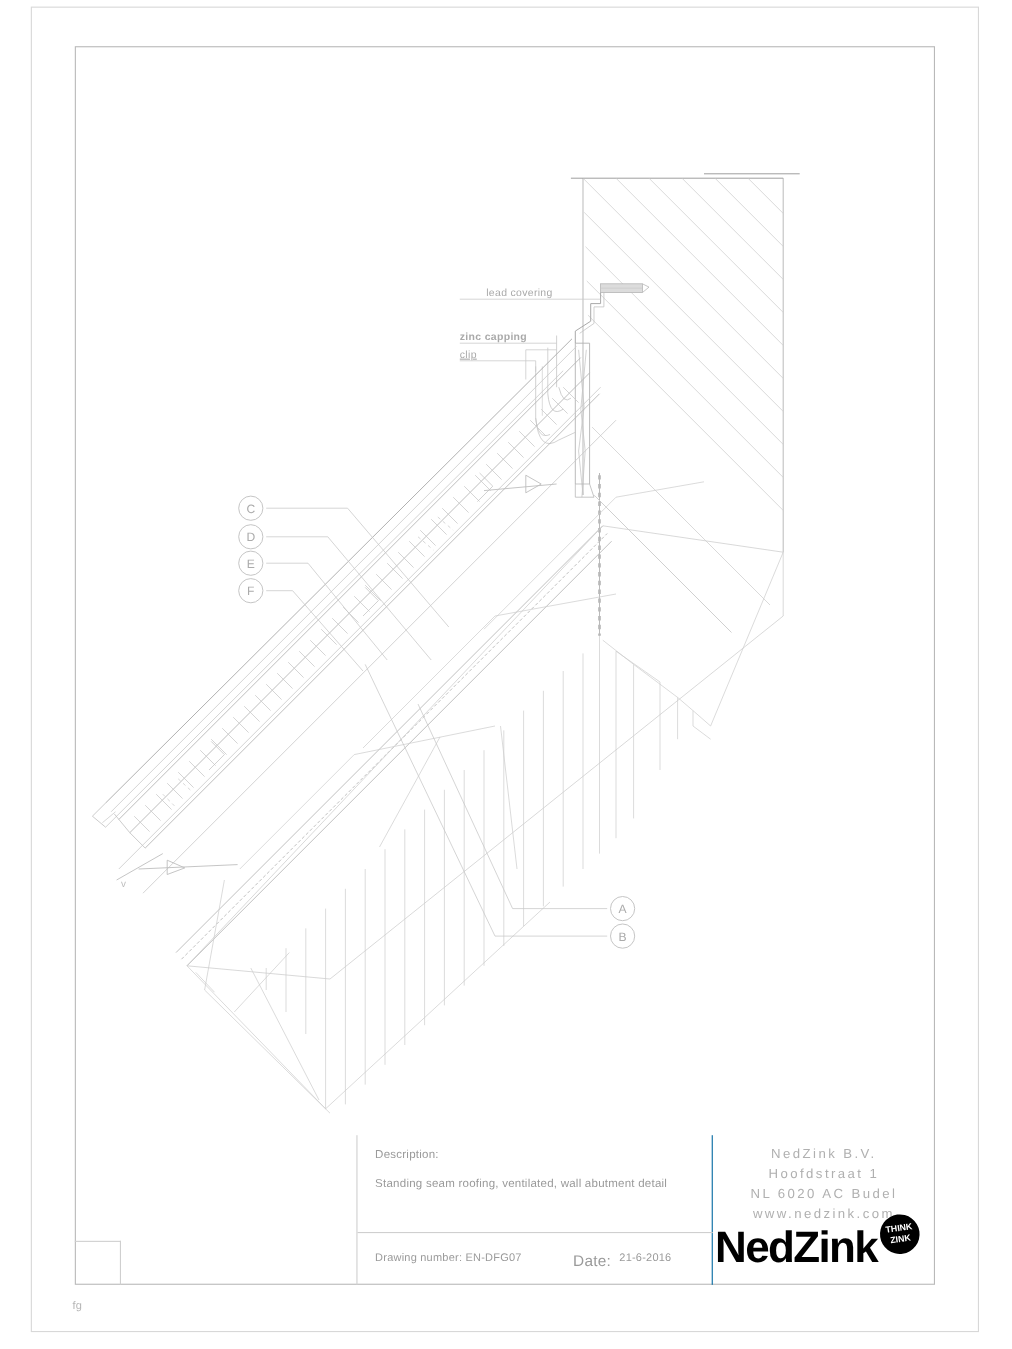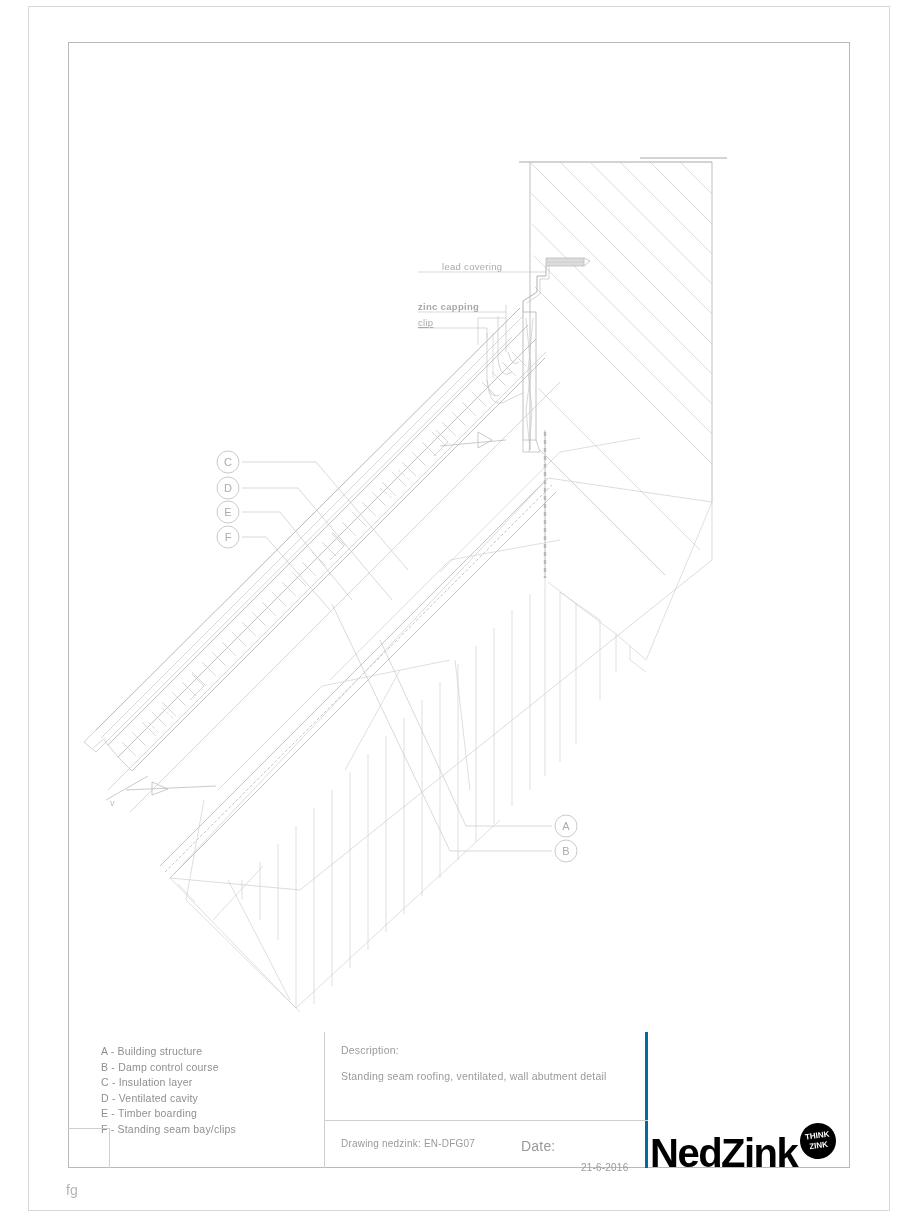--- a/index.html
+++ b/index.html
@@ -67,21 +67,21 @@
     left: 0; top: 0;
     width: 257px; height: 136px;
     box-sizing: border-box;
     border-right: 1px solid #cfcfcf;
   }
   #tb-col-desc {
     position: absolute;
     left: 257px; top: 0;
     width: 323px; height: 136px;
     box-sizing: border-box;
-    border-right: 3px solid #0369a1;
+    border-right: 1px solid #0369a1;
   }
   #tb-col-company {
     position: absolute;
     left: 580px; top: 0;
     width: 202px; height: 136px;
     box-sizing: border-box;
   }
   #desc-divider {
     position: absolute;
     left: 257px; top: 88px;
@@ -130,40 +130,39 @@
   }
   #dwg-date-label {
     position: absolute;
     left: 196px; top: 106px;
     font-size: 14px;
     color: #9a9a9a;
     letter-spacing: 0.2px;
   }
   #dwg-date-value {
     position: absolute;
-    left: 256px; top: 106px;
+    left: 238px; top: 106px;
     font-size: 10px;
     color: #9a9a9a;
     letter-spacing: 0.2px;
-    margin-top: 24px;
   }
   #company-address {
     position: absolute;
     left: 0; top: 8px;
     width: 202px;
     text-align: center;
     font-size: 12px;
     color: #b0b0b0;
     line-height: 18px;
     letter-spacing: 2.2px;
   }
   #logo-wrap {
     position: absolute;
     left: 0px;
-    top: 97px;
+    top: 78px;
     width: 202px;
     height: 50px;
   }
   #logo-text {
     position: absolute;
     left: 2px;
     top: 2px;
     font-family: "Liberation Sans", sans-serif;
     font-size: 40px;
     font-weight: bold;
@@ -186,21 +185,21 @@
     letter-spacing: 0px;
     padding-top: 8px;
     box-sizing: border-box;
     transform: rotate(-8deg);
   }
   #logo-badge span { display: block; }
   #fg-mark {
     position: absolute;
     left: 66px;
     top: 1182px;
-    font-size: 14px;
+    font-size: 10px;
     color: #b5b5b5;
   }
 </style>
 </head>
 <body>
 
 <div id="sheet">
 
   <div id="page-border"></div>
   <div id="frame"></div>
@@ -427,41 +426,39 @@
     </g>
   </svg>
 
   <div class="anno-text" style="left:418px; top:261px;padding-left:24px;">lead covering</div>
   <div class="anno-text" style="left:418px; top:301px;font-weight:bold;">zinc capping</div>
   <div class="anno-text" style="left:418px; top:317px;text-decoration:underline;">clip</div>
 
   <div id="title-block">
 
     <div id="tb-col-legend">
-      <div id="legend-list">
-        <div class="legend-row">A - Building structure</div>
-        <div class="legend-row">B - Damp control course</div>
-        <div class="legend-row">C - Insulation layer</div>
-        <div class="legend-row">D - Ventilated cavity</div>
-        <div class="legend-row">E - Timber boarding</div>
-        <div class="legend-row">F - Standing seam bay/clips</div>
-      </div>
       <div id="small-box"></div>
     </div>
 
     <div id="tb-col-desc">
       <div id="desc-label">Description:</div>
       <div id="desc-text">Standing seam roofing, ventilated, wall abutment detail</div>
-      <div id="dwg-number">Drawing nedzink: EN-DFG07</div>
+      <div id="dwg-number">Drawing number: EN-DFG07</div>
       <div id="dwg-date-label">Date:</div>
       <div id="dwg-date-value">21-6-2016</div>
     </div>
     <div id="desc-divider"></div>
 
     <div id="tb-col-company">
+      <div id="company-address">
+        <div>NedZink B.V.</div>
+        <div>Hoofdstraat 1</div>
+        <div>NL 6020 AC Budel</div>
+        <div>www.nedzink.com</div>
+      </div>
       <div id="logo-wrap">
         <div id="logo-text">NedZink</div>
         <div id="logo-badge">
           <span>THINK</span>
           <span>ZINK</span>
         </div>
       </div>
     </div>
   </div>
 

